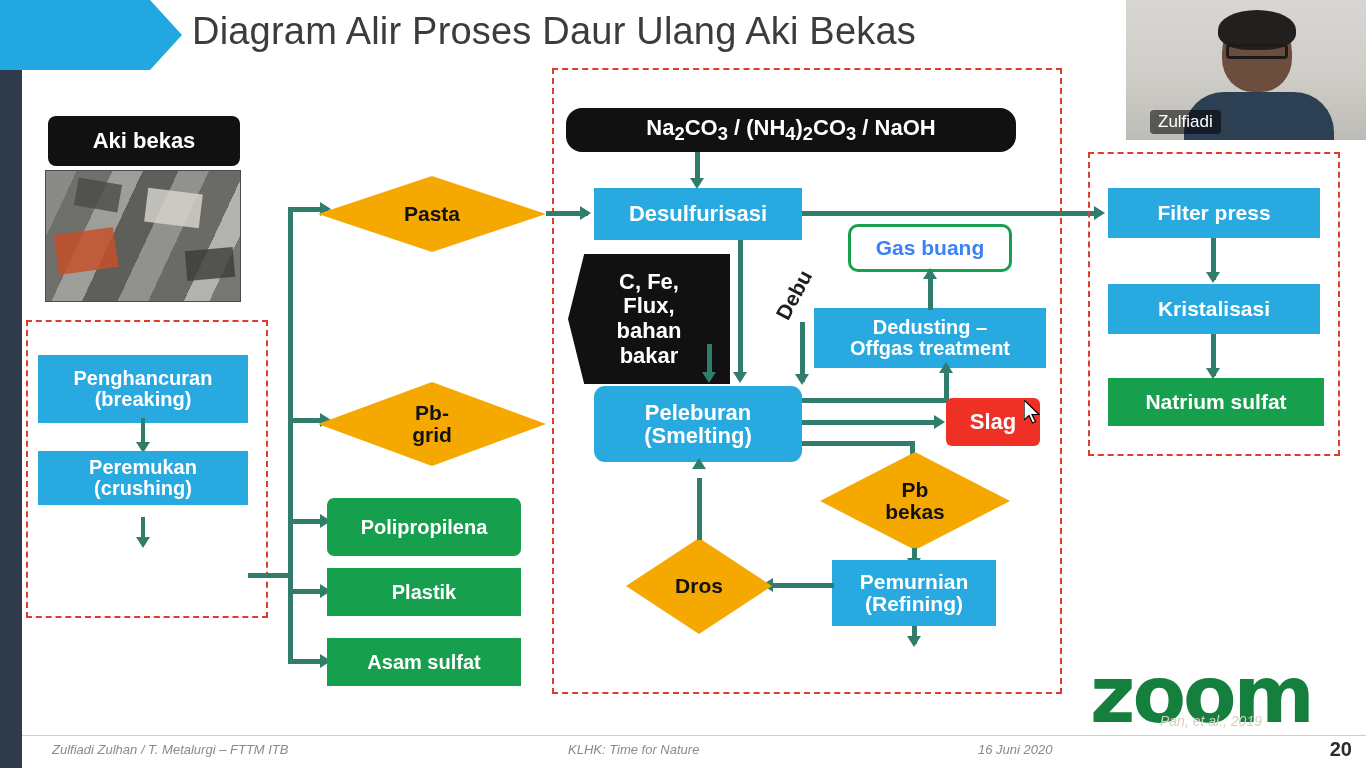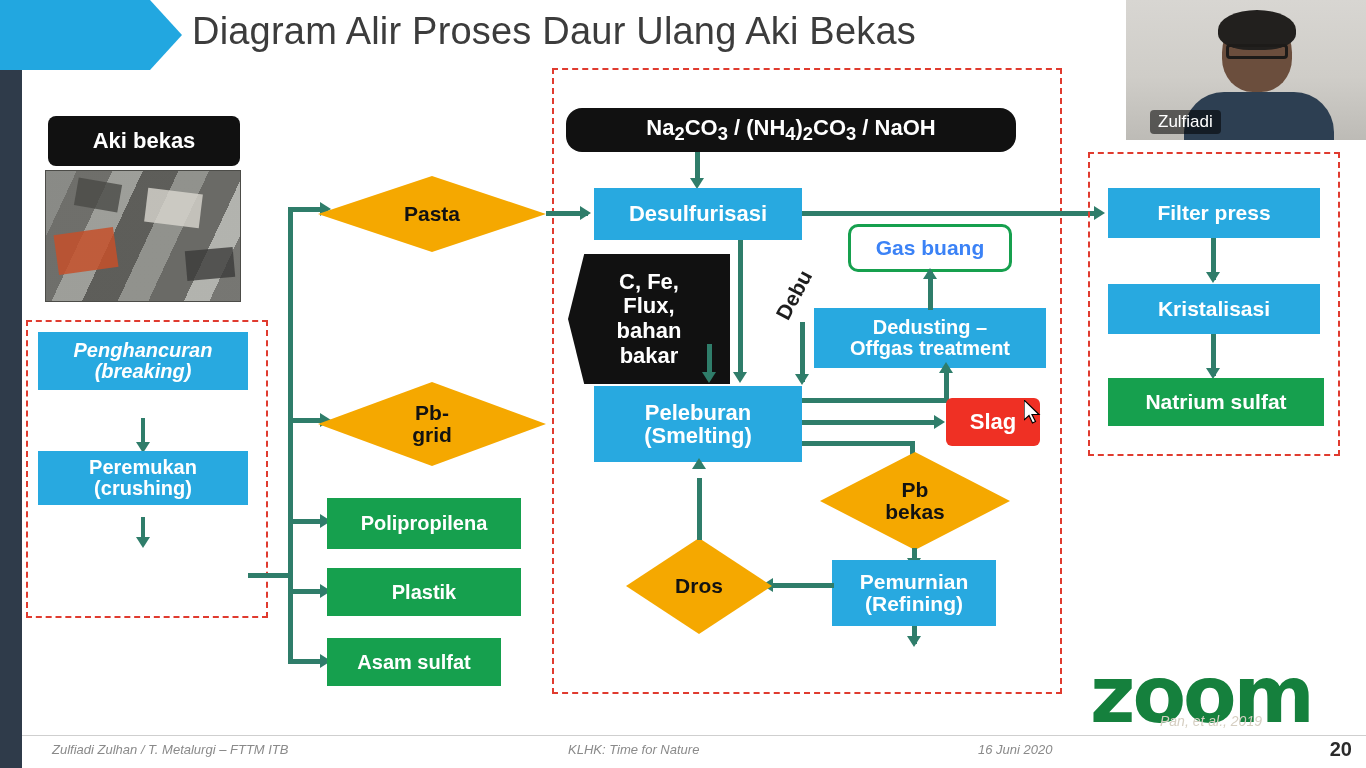--- a/index.html
+++ b/index.html
@@ -162,21 +162,21 @@
   <div class="photo">
     <div class="p1"></div>
       <div class="p2"></div>
       <div class="p3"></div>
       <div class="p4"></div>
       <div class="p5"></div>
   </div>
 
   <div class="dashgroup" style="left:26px; top:320px; width:242px; height:298px;"></div>
 
-  <div class="box blue" style="left:38px; top:332px; width:210px; height:58px; font-size:20px;font-style:italic;">
+  <div class="box blue" style="left:38px; top:355px; width:210px; height:68px; font-size:20px;">
     <span style="white-space:pre-line">Penghancuran
 (breaking)</span>
   </div>
   <div class="ln" style="left:141px; top:418px; width:4px; height:28px;"></div>
   <div class="arrowhead ar-down" style="left:136px; top:442px;"></div>
 
   <div class="box blue" style="left:38px; top:451px; width:210px; height:54px; font-size:20px;">
     <span style="white-space:pre-line">Peremukan
 (crushing)</span>
   </div>
@@ -210,27 +210,27 @@
   </div>
 
   <div class="diamond" style="left:318px; top:382px; width:228px; height:84px;">
     <div class="dshape"></div>
     <div class="dtext" style="font-size:21px;">
         <span style="white-space:pre-line">Pb-
 grid</span>
       </div>
   </div>
 
-  <div class="box green" style="left:327px; top:498px; width:194px; height:51px; font-size:20px;">
+  <div class="box green" style="left:327px; top:498px; width:194px; height:58px; font-size:20px;border-radius:7px;">
     <span>Polipropilena</span>
   </div>
   <div class="box green" style="left:327px; top:568px; width:194px; height:48px; font-size:20px;">
     <span>Plastik</span>
   </div>
-  <div class="box green" style="left:327px; top:638px; width:174px; height:48px; font-size:20px;">
+  <div class="box green" style="left:327px; top:638px; width:194px; height:48px; font-size:20px;">
     <span>Asam sulfat</span>
   </div>
 
   <div class="dashgroup" style="left:552px; top:68px; width:510px; height:626px;"></div>
 
   <div class="box black" style="left:566px; top:108px; width:450px; height:44px; font-size:22px; border-radius:16px;">
     <span>Na<sub>2</sub>CO<sub>3</sub> / (NH<sub>4</sub>)<sub>2</sub>CO<sub>3</sub> / NaOH</span>
   </div>
   <div class="ln" style="left:695px; top:152px; width:5px; height:30px;"></div>
   <div class="arrowhead ar-down" style="left:690px; top:178px;"></div>
@@ -250,21 +250,21 @@
 
   <div class="box black" style="left:568px; top:254px; width:162px; height:130px; font-size:22px; clip-path:polygon(10% 0,100% 0,100% 100%,10% 100%,0 50%);text-align:center;">
     <span style="white-space:pre-line; line-height:1.12">C, Fe,
 Flux,
 bahan
 bakar</span>
   </div>
   <div class="ln" style="left:707px; top:344px; width:5px; height:32px;"></div>
   <div class="arrowhead ar-down" style="left:702px; top:372px;"></div>
 
-  <div class="box blue" style="left:594px; top:386px; width:208px; height:76px; font-size:22px;">
+  <div class="box blue" style="left:594px; top:386px; width:208px; height:76px; font-size:22px;border-radius:11px;">
     <span style="white-space:pre-line">Peleburan
 (Smelting)</span>
   </div>
 
   <div class="lbl rot" style="left:768px; top:283px; font-size:21px;">Debu</div>
   <div class="ln" style="left:800px; top:322px; width:5px; height:60px;"></div>
   <div class="arrowhead ar-down" style="left:795px; top:374px;"></div>
 
   <div class="box blue" style="left:814px; top:308px; width:232px; height:60px; font-size:20px;">
     <span style="white-space:pre-line">Dedusting –

